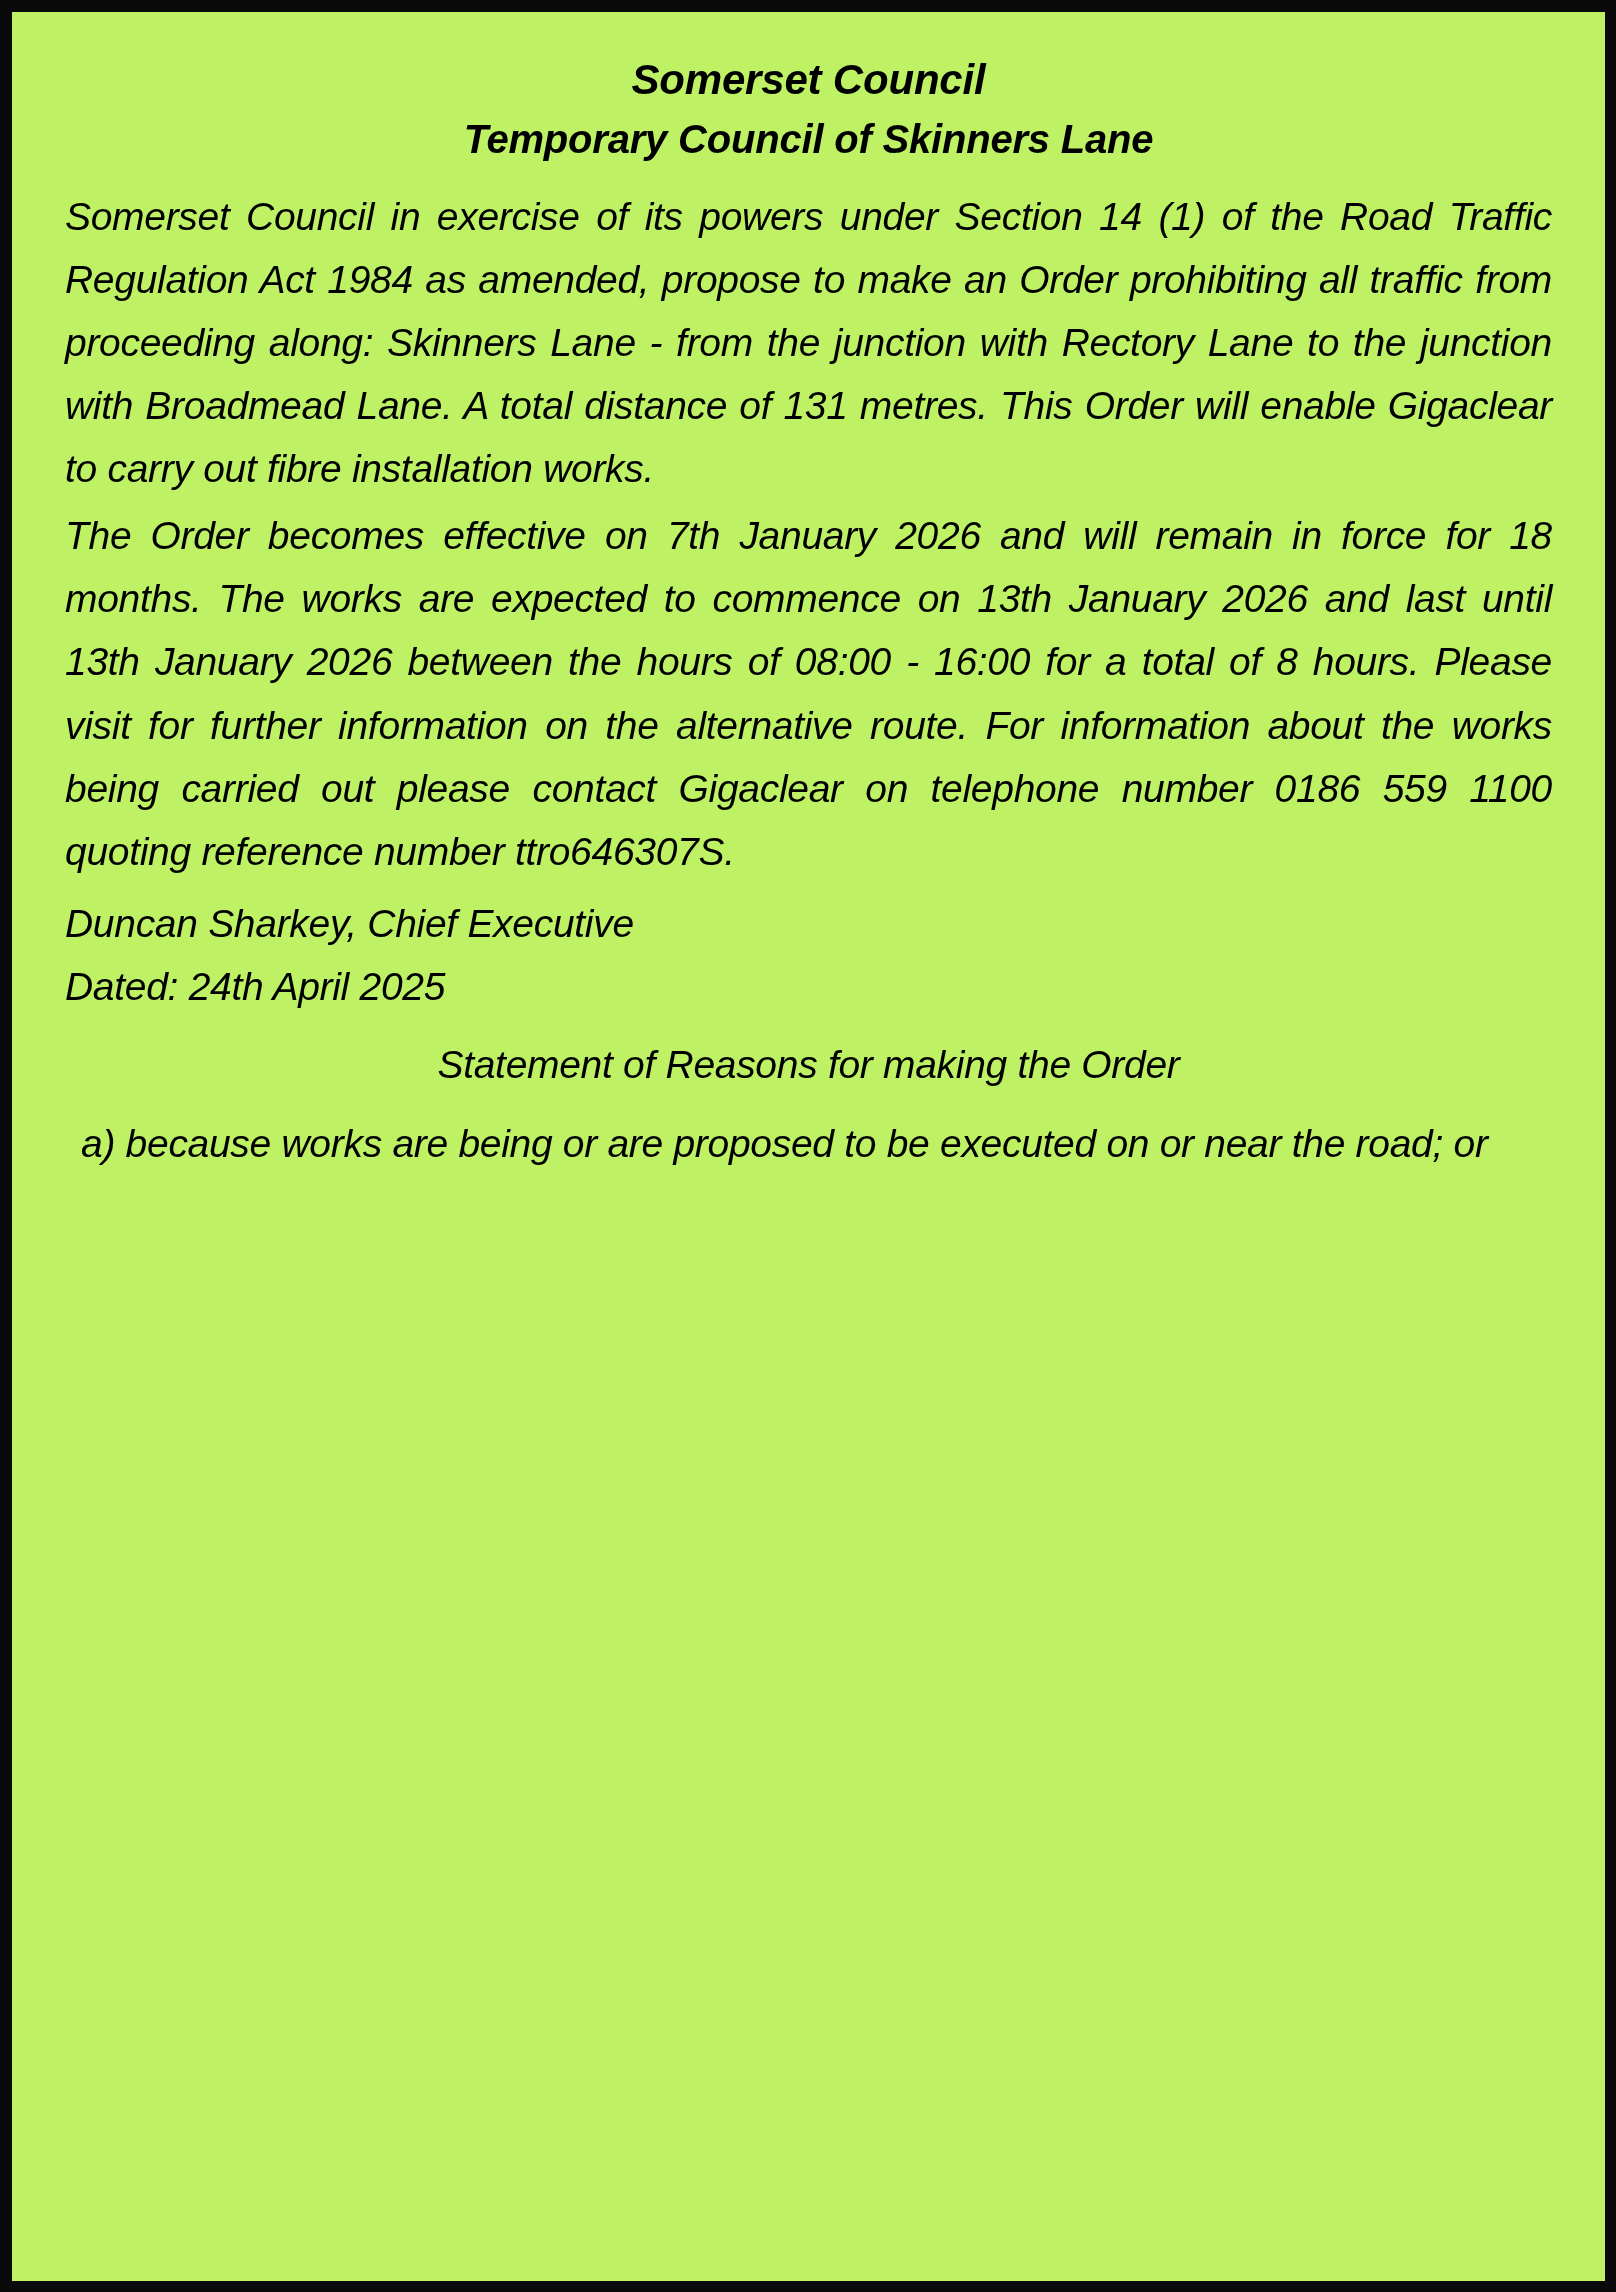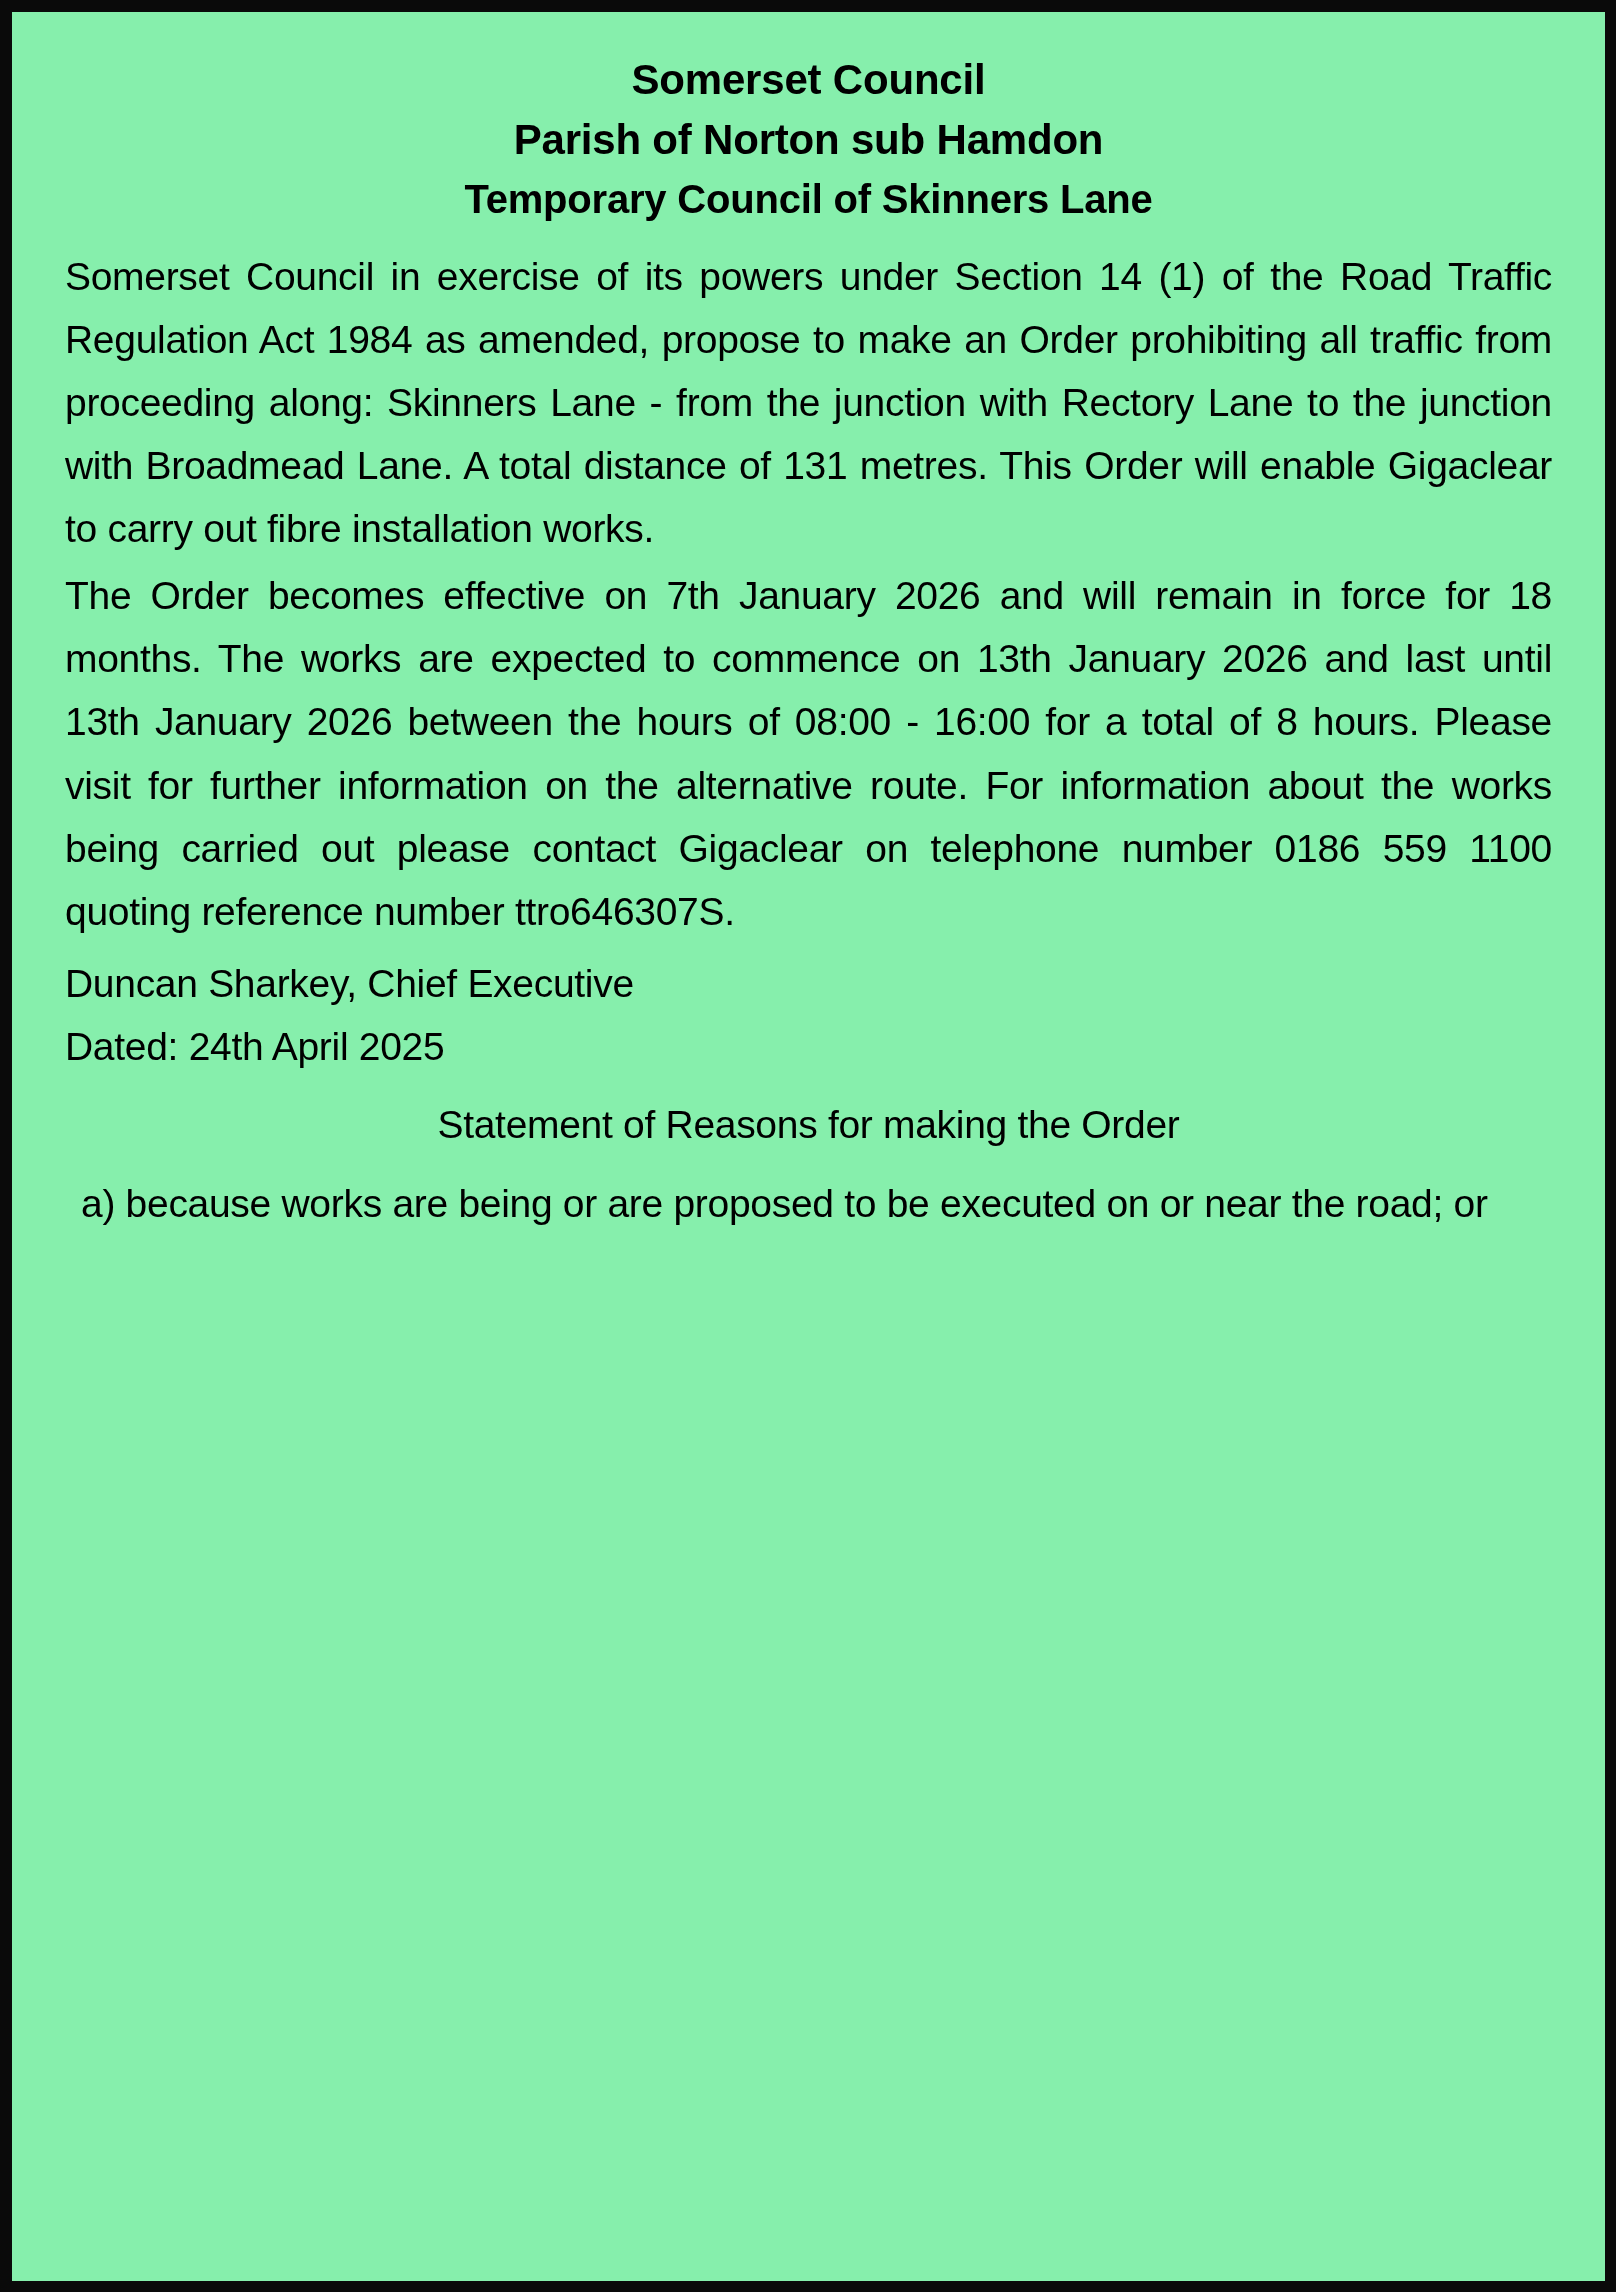--- a/index.html
+++ b/index.html
@@ -12,23 +12,24 @@
     height: 2293px;
     font-family: "Liberation Sans", sans-serif;
     color: #000000;
     -webkit-font-smoothing: antialiased;
   }
   .notice-frame {
     box-sizing: border-box;
     width: 1617px;
     height: 2293px;
     border: 12.5px solid #0a0a0a;
-    background: #86efac;
+    background: #bef264;
     padding: 25px 30px 0 30px;
     overflow: hidden;
+    font-style: italic;
   }
   .inner {
     box-sizing: border-box;
     width: 100%;
     height: 100%;
     padding: 16px 23px 0 23px;
   }
   .heading {
     text-align: center;
     font-weight: bold;
@@ -85,21 +86,20 @@
     text-align: left;
   }
 </style>
 </head>
 <body>
 
 <div class="notice-frame">
   <div class="inner">
 
     <div class="heading heading-1">Somerset Council</div>
-    <div class="heading heading-2">Parish of Norton sub Hamdon</div>
     <div class="heading heading-3">Temporary Council of Skinners Lane</div>
 
     <p class="body-text">Somerset Council in exercise of its powers under Section 14 (1) of the Road Traffic Regulation Act 1984 as amended, propose to make an Order prohibiting all traffic from proceeding along: Skinners Lane - from the junction with Rectory Lane to the junction with Broadmead Lane. A total distance of 131 metres. This Order will enable Gigaclear to carry out fibre installation works.</p>
 
     <p class="body-text">The Order becomes effective on 7th January 2026 and will remain in force for 18 months. The works are expected to commence on 13th January 2026 and last until 13th January 2026 between the hours of 08:00 - 16:00 for a total of 8 hours. Please visit  for further information on the alternative route. For information about the works being carried out please contact Gigaclear on telephone number 0186 559 1100 quoting reference number ttro646307S.</p>
 
     <div class="signature-block">
       <div>Duncan Sharkey, Chief Executive</div>
       <div>Dated: 24th April 2025</div>
     </div>

